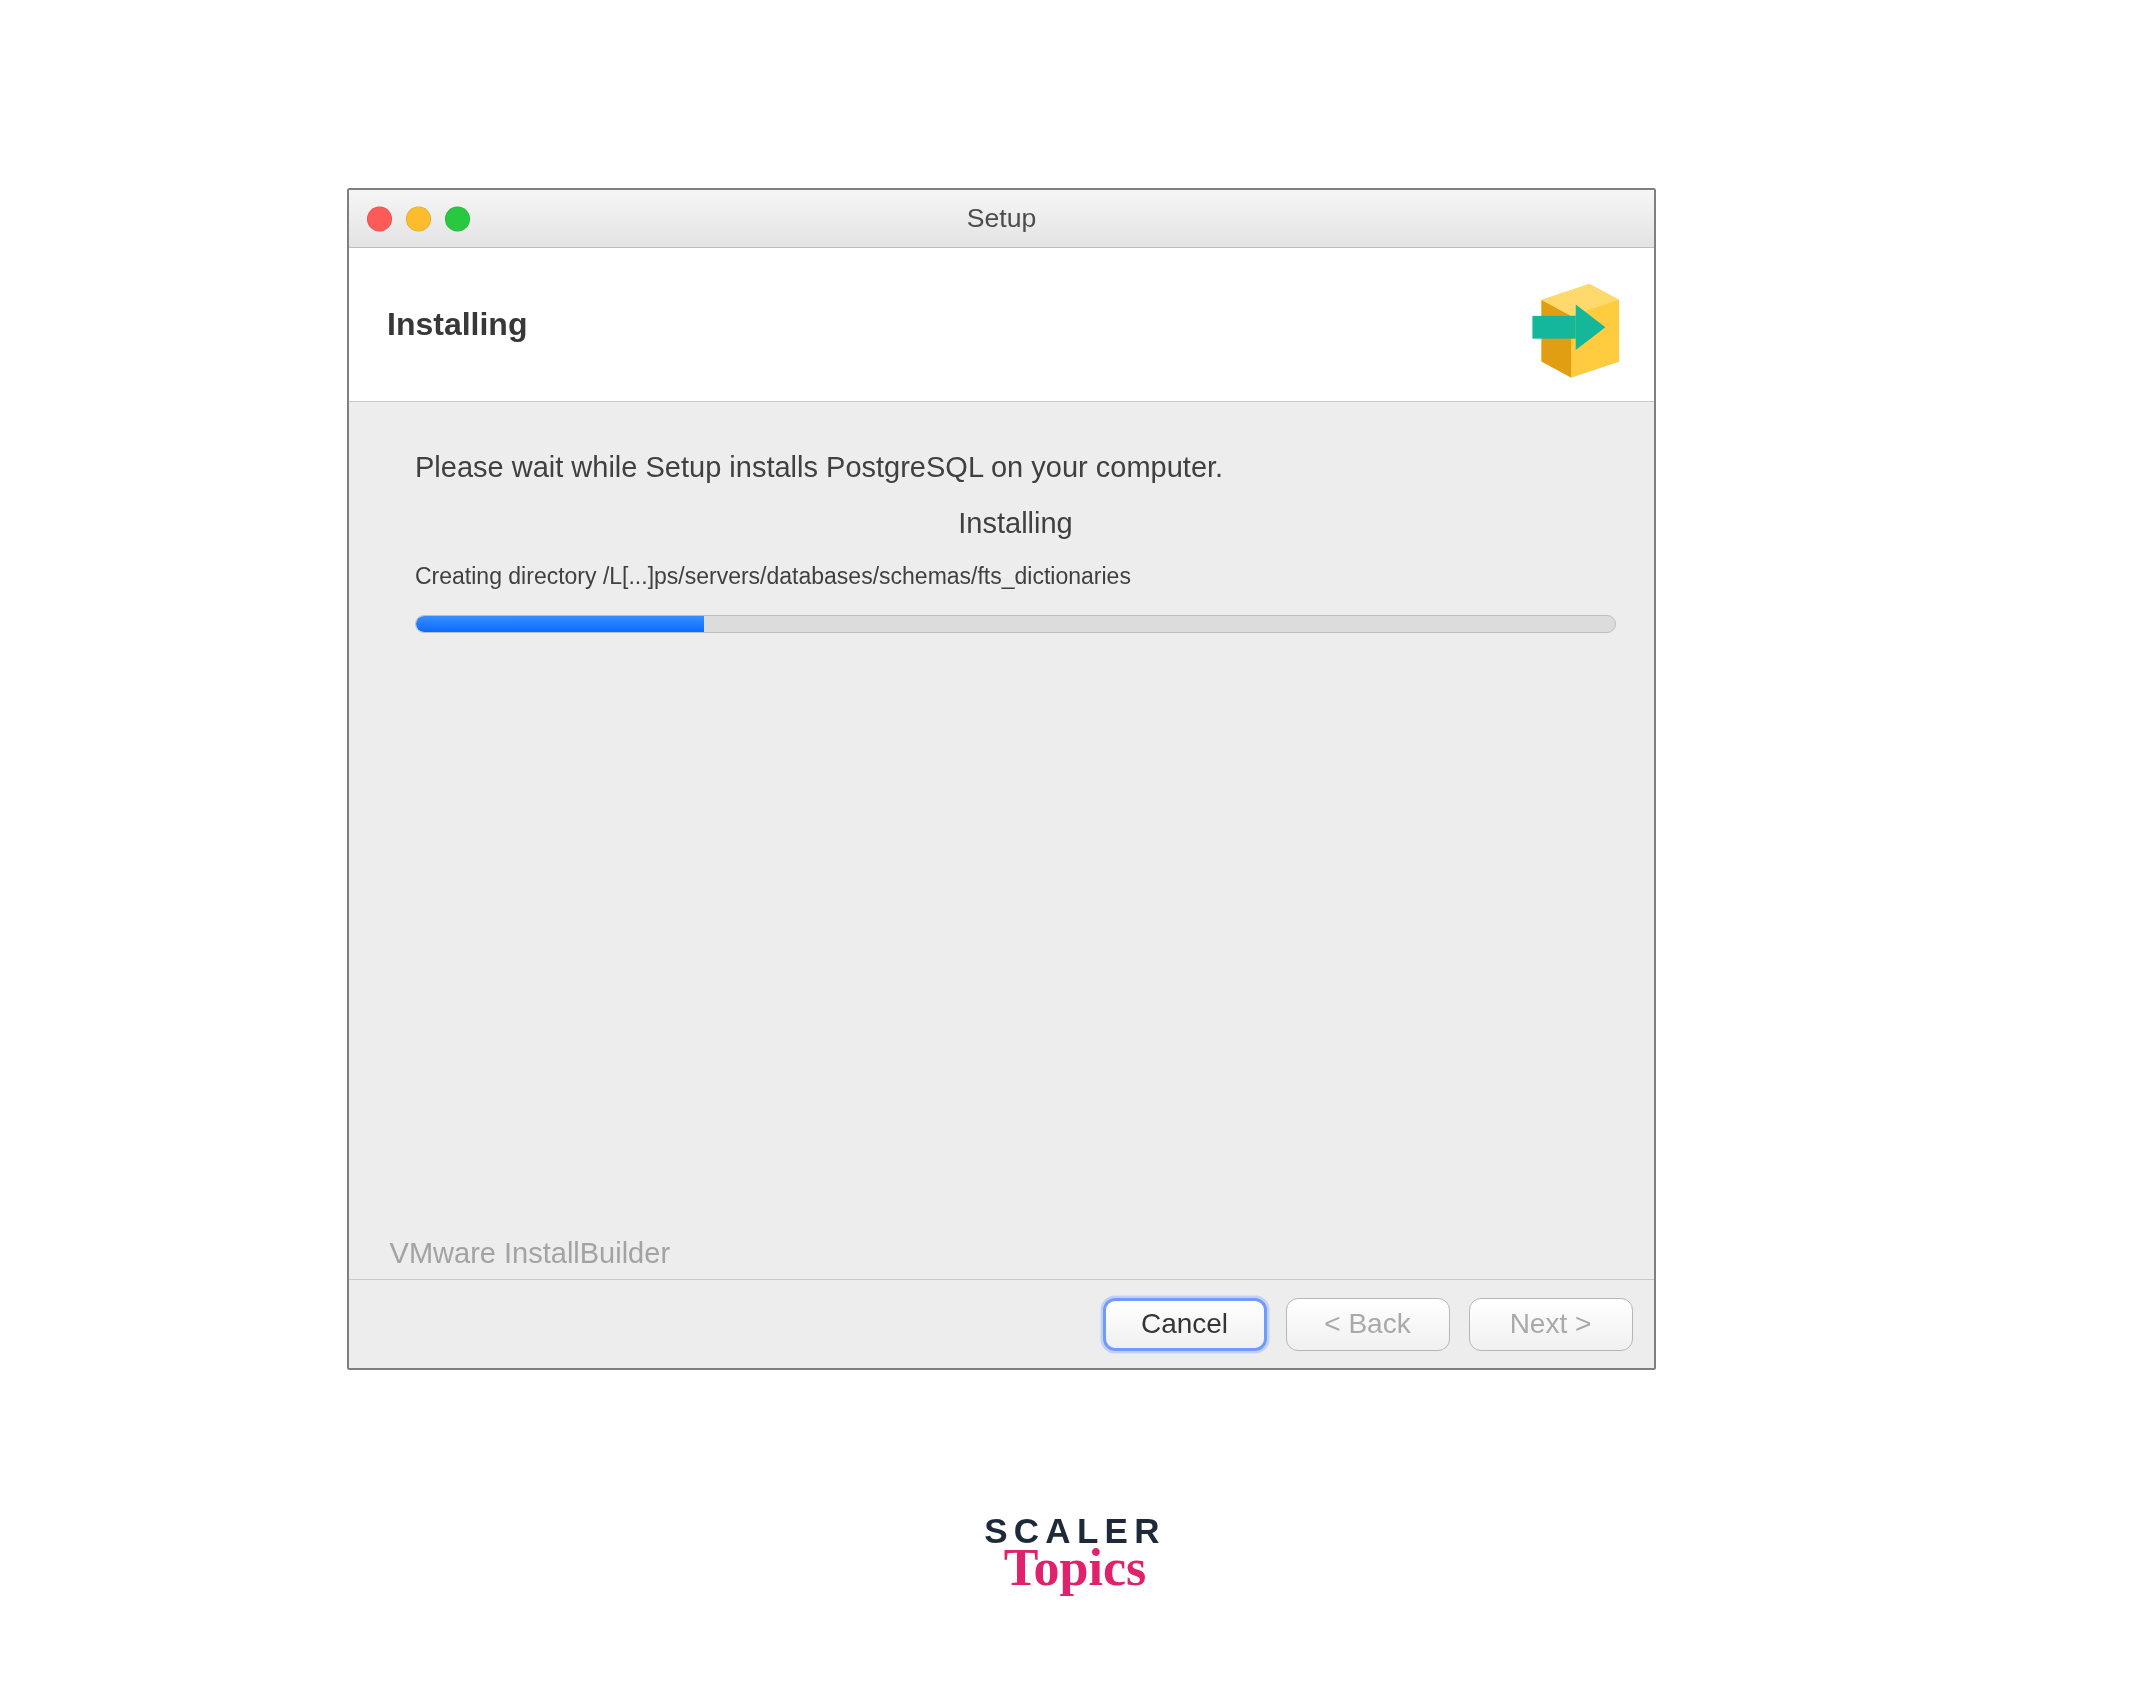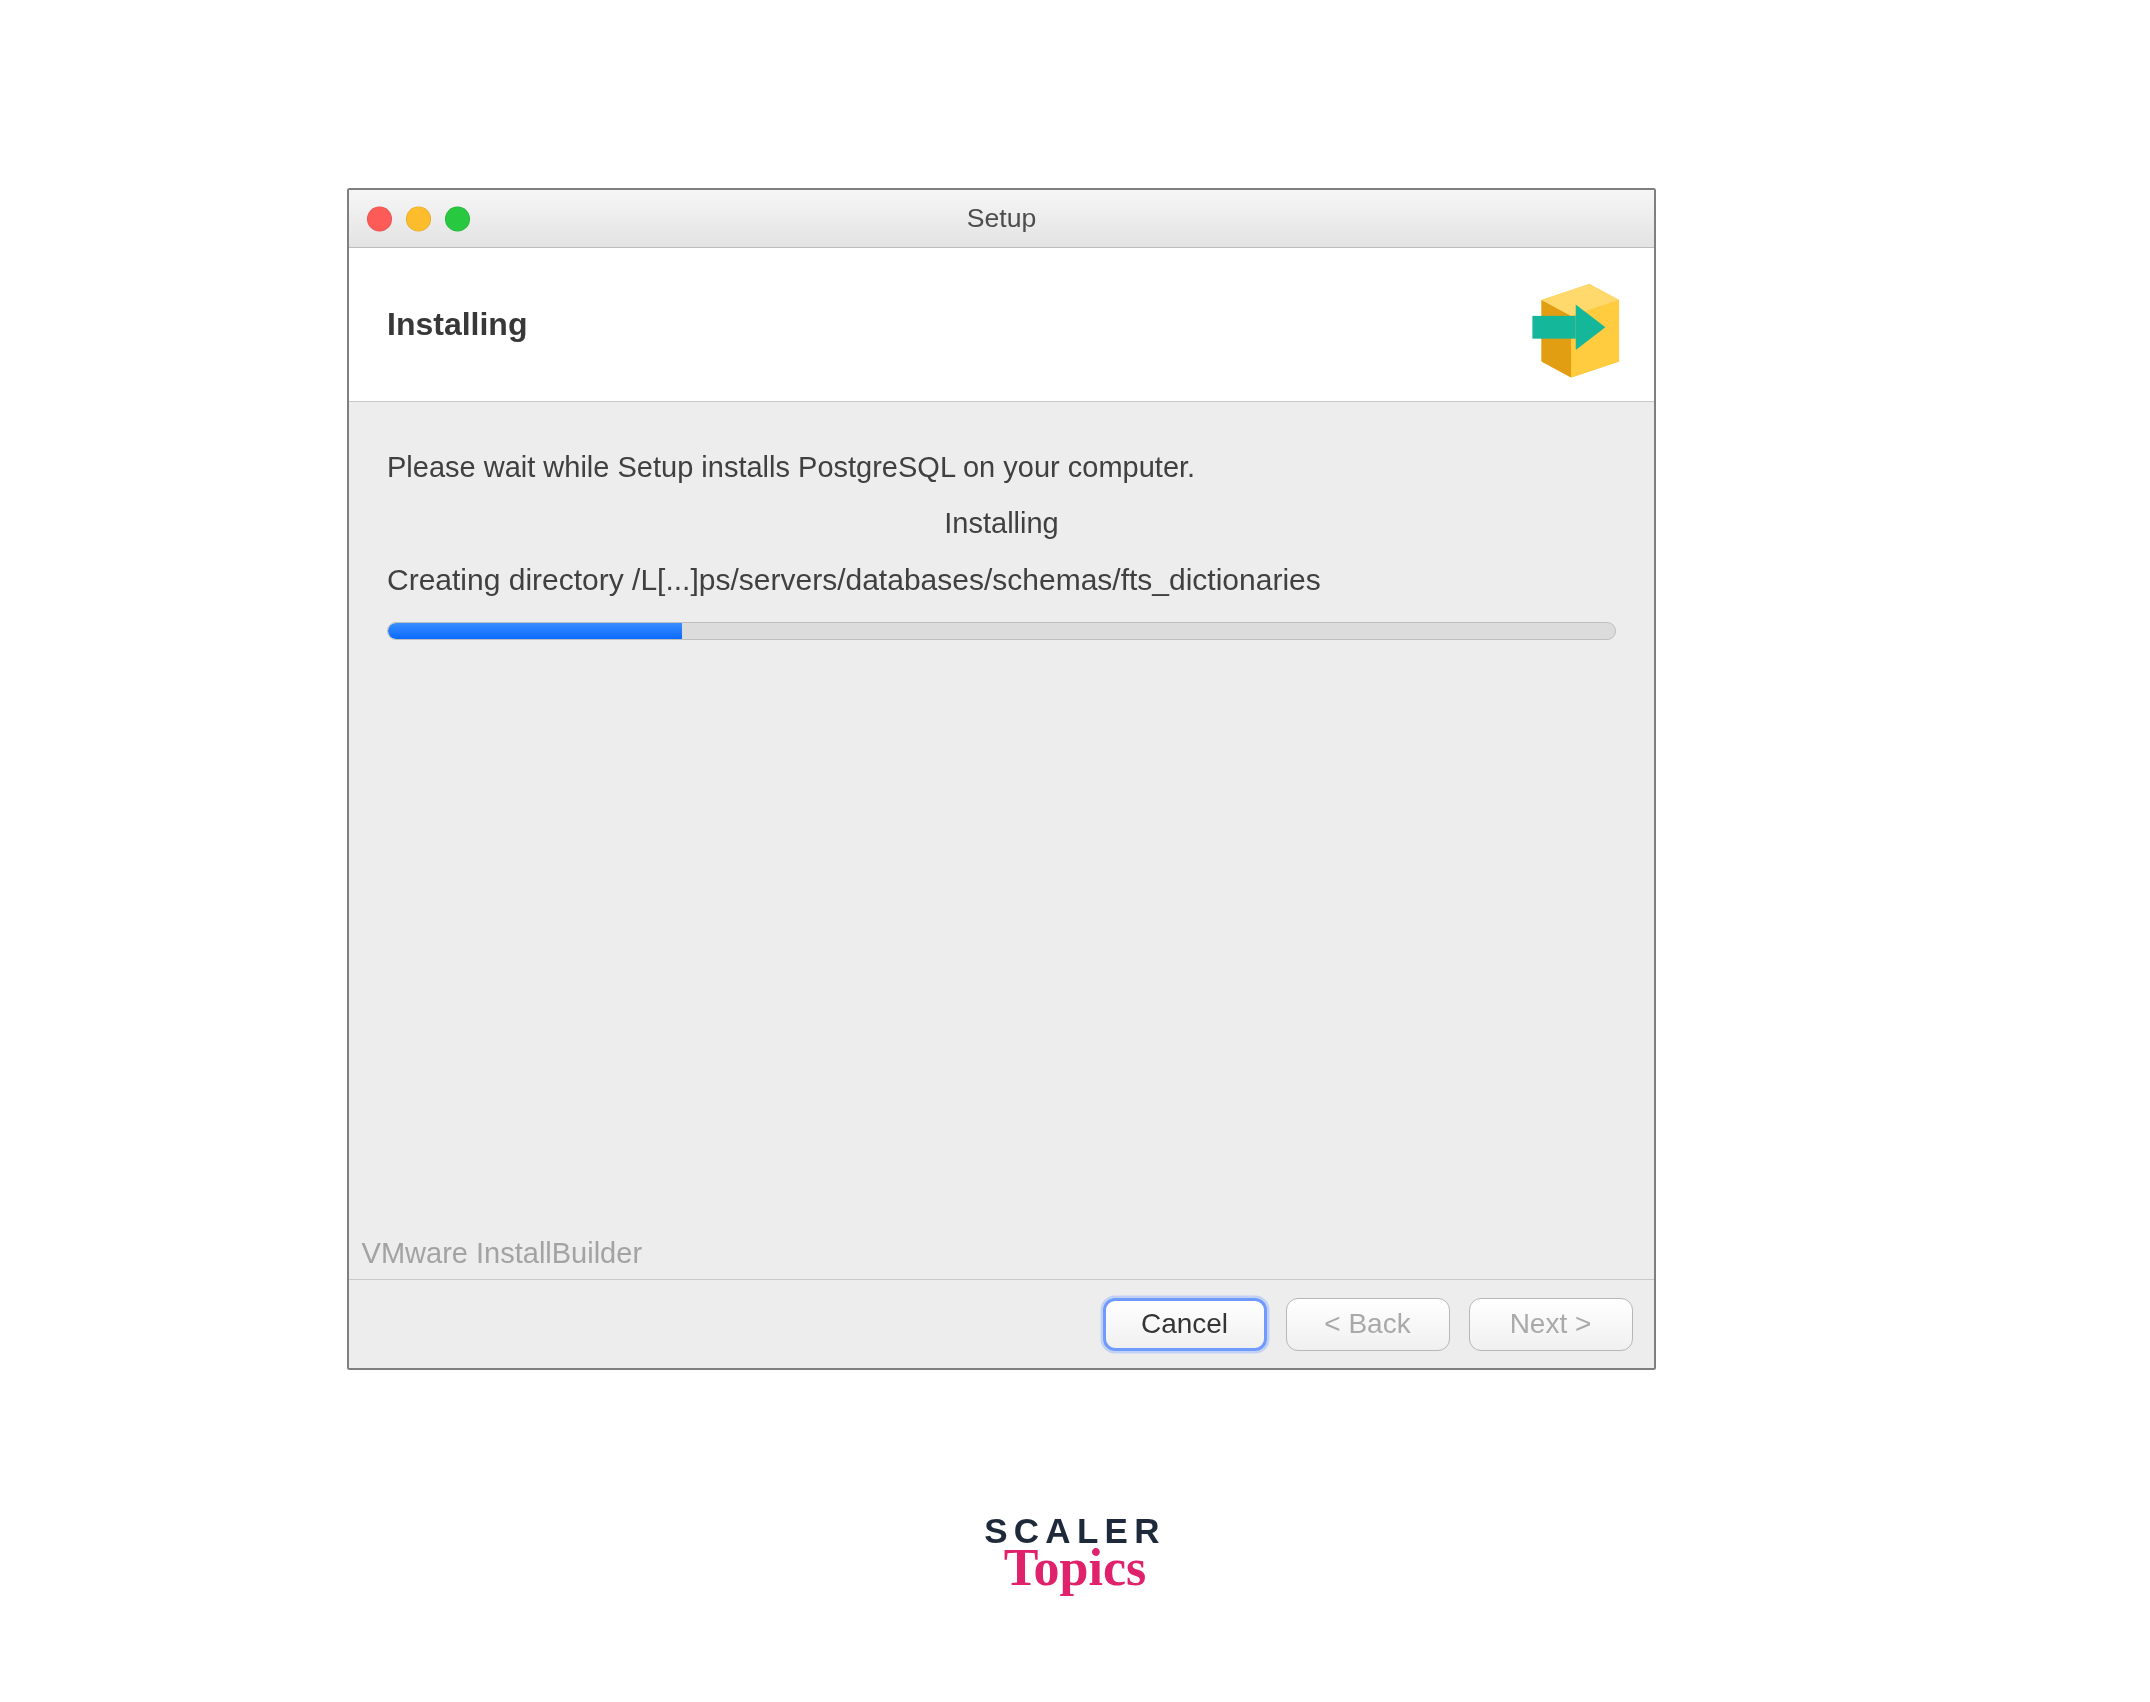--- a/index.html
+++ b/index.html
@@ -44,24 +44,25 @@
     padding: 0 19px 0 38px;
   }
   .header-title { font-size: 32px; font-weight: 700; color:#383838; }
   .box-icon { width: 114px; height: 114px; }
   
   .body {
     flex: 1;
     padding: 49px 38px 0 38px;
     position: relative;
     color:#404040;
+    margin-left:28px;
   }
   .msg { font-size: 29px; margin-bottom: 23px; }
   .center { text-align:center; }
-  .status { font-size: 30px; margin-top: 17.7px; margin-bottom: 25px; }
+  .status { font-size: 23px; margin-top: 17.7px; margin-bottom: 25px; }
   .progress {
     height: 17.7px; width: 100%;
     background:#dcdcdc;
     border:0.6px solid #bfbfbf;
     border-radius: 8.9px;
     overflow: hidden;
   }
   .progress .fill {
     height: 100%;
     background: linear-gradient(#3a8dff,#0a6bff);

